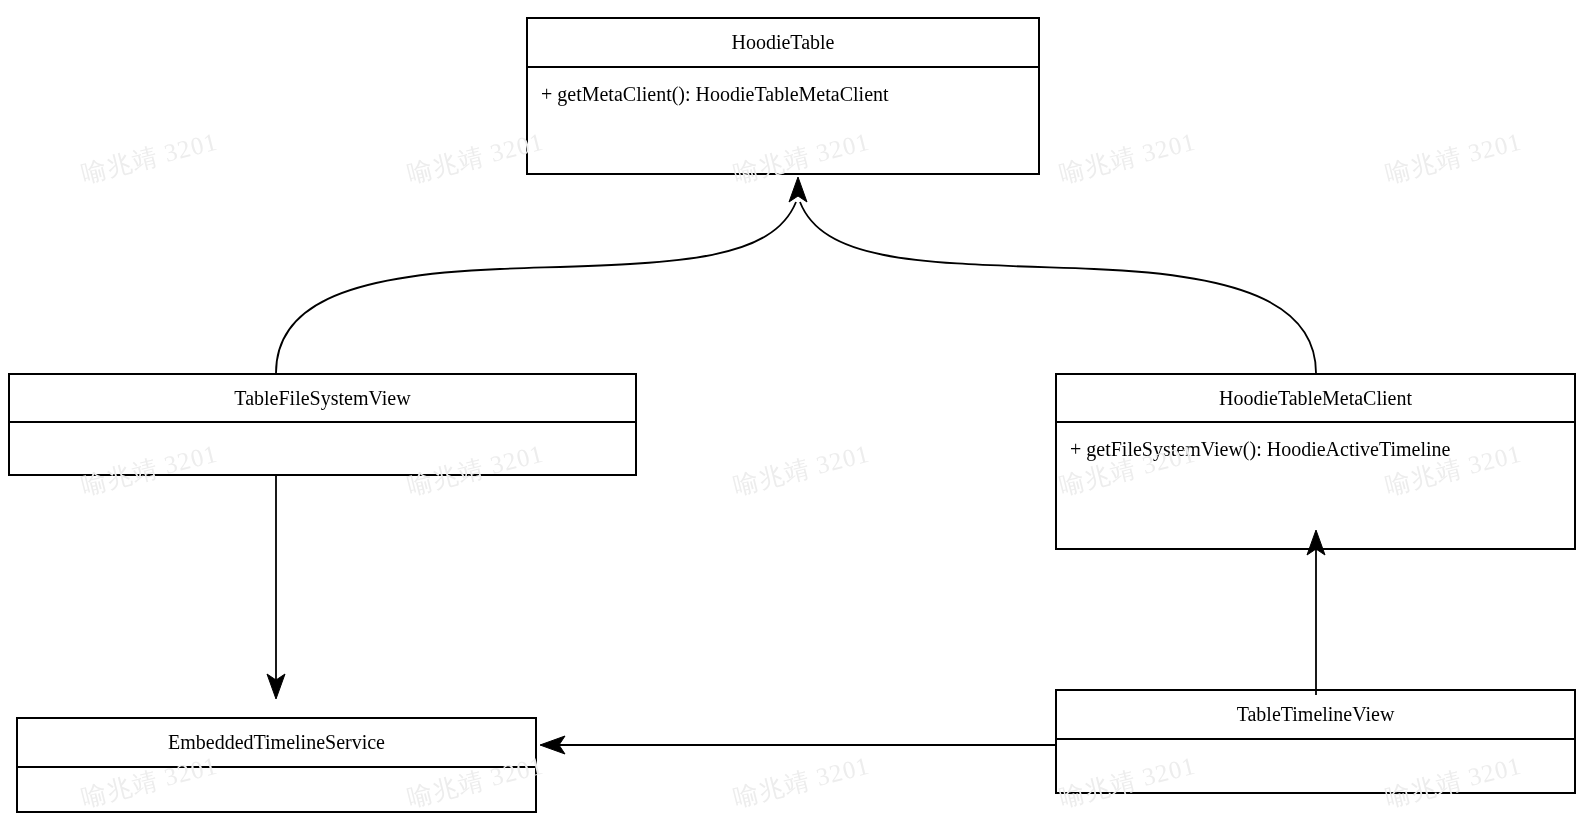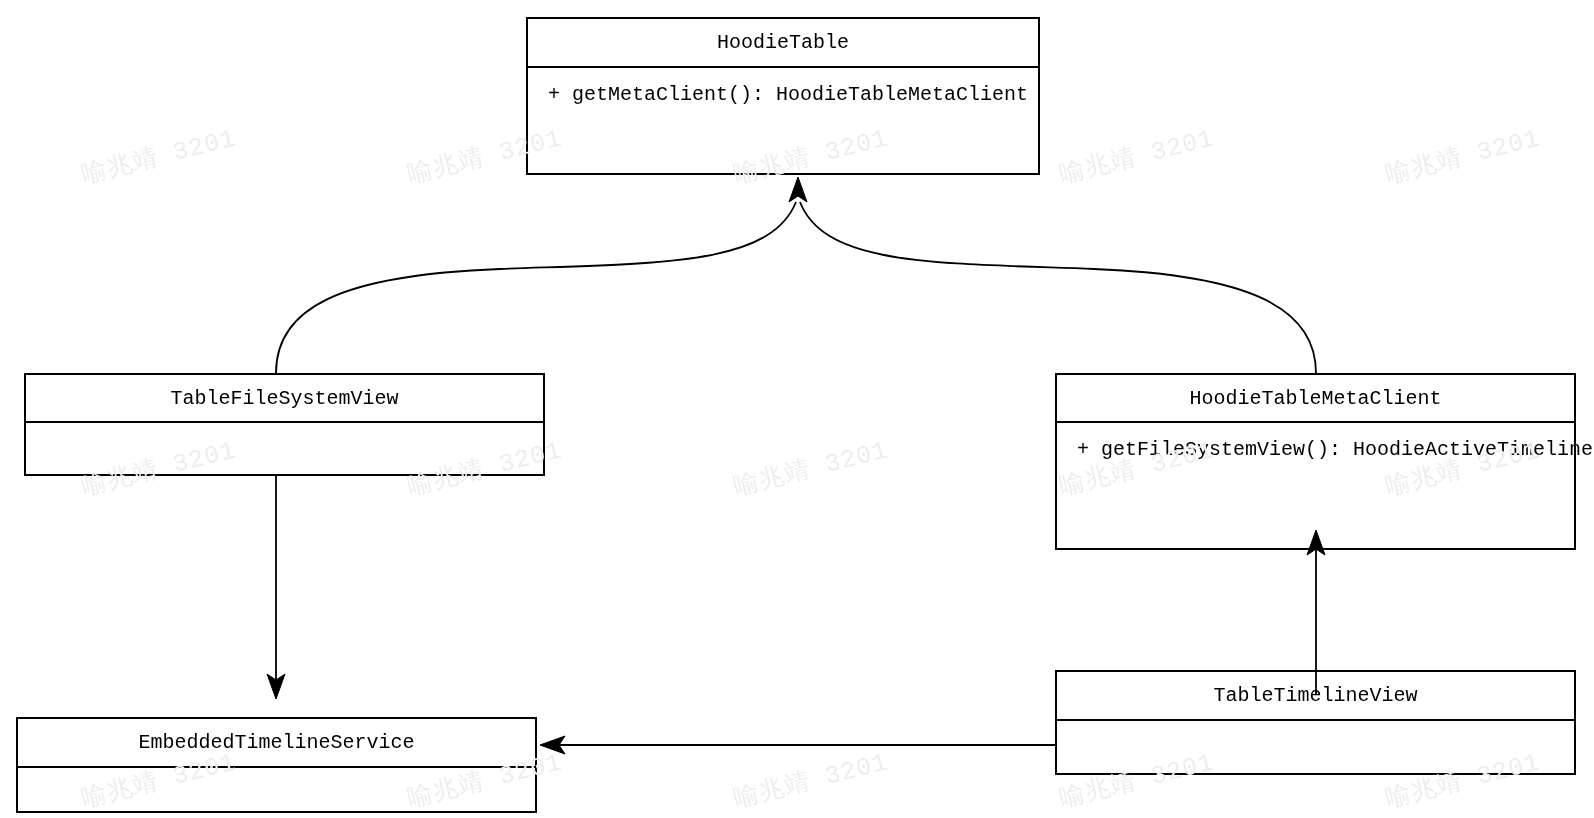--- a/index.html
+++ b/index.html
@@ -6,21 +6,21 @@
     margin: 0;
     padding: 0;
     background: #ffffff;
   }
   .canvas {
     position: relative;
     width: 1594px;
     height: 818px;
     background: #ffffff;
     overflow: hidden;
-    font-family: Liberation Mono, monospace;
+    font-family: Liberation Serif, serif;
     color: #000000;
   }
   .relations-layer {
     position: absolute;
     left: 0;
     top: 0;
     width: 1594px;
     height: 818px;
     z-index: 10;
     pointer-events: none;
@@ -53,21 +53,21 @@
     font-size: 20px;
     white-space: nowrap;
   }
   .uml-body {
     padding-top: 1px;
   }
   .uml-method {
     display: flex;
     align-items: center;
     height: 51px;
-    padding-left: 20px;
+    padding-left: 13px;
     font-size: 20px;
     white-space: nowrap;
   }
   .watermark-layer {
     position: absolute;
     left: 0;
     top: 0;
     width: 1594px;
     height: 818px;
     z-index: 30;
@@ -89,38 +89,38 @@
 
 <div class="canvas">
 
   <div class="uml-class" style="left:526px; top:17px; width:514px; height:158px;">
     <div class="uml-title" style="height:47px;">HoodieTable</div>
     <div class="uml-body">
       <div class="uml-method">+ getMetaClient(): HoodieTableMetaClient</div>
     </div>
   </div>
 
-  <div class="uml-class" style="left:24px; top:373px; width:521px; height:103px;">
+  <div class="uml-class" style="left:8px; top:373px; width:629px; height:103px;">
     <div class="uml-title" style="height:46px;">TableFileSystemView</div>
     <div class="uml-body"></div>
   </div>
 
   <div class="uml-class" style="left:1055px; top:373px; width:521px; height:177px;">
     <div class="uml-title" style="height:46px;">HoodieTableMetaClient</div>
     <div class="uml-body">
       <div class="uml-method">+ getFileSystemView(): HoodieActiveTimeline</div>
     </div>
   </div>
 
   <div class="uml-class" style="left:16px; top:717px; width:521px; height:96px;">
     <div class="uml-title" style="height:47px;">EmbeddedTimelineService</div>
     <div class="uml-body"></div>
   </div>
 
-  <div class="uml-class" style="left:1055px; top:670px; width:521px; height:105px;">
+  <div class="uml-class" style="left:1055px; top:689px; width:521px; height:105px;">
     <div class="uml-title" style="height:47px;">TableTimelineView</div>
     <div class="uml-body"></div>
   </div>
 
   <svg class="relations-layer" viewBox="0 0 1594 818">
 
     <path d="M 276 373 C 276 308 340 275 500 269 C 660 263 770 266 796 202"></path>
 
     <path d="M 1316 373 C 1316 308 1250 275 1094 269 C 935 263 825 266 800 202"></path>
 

